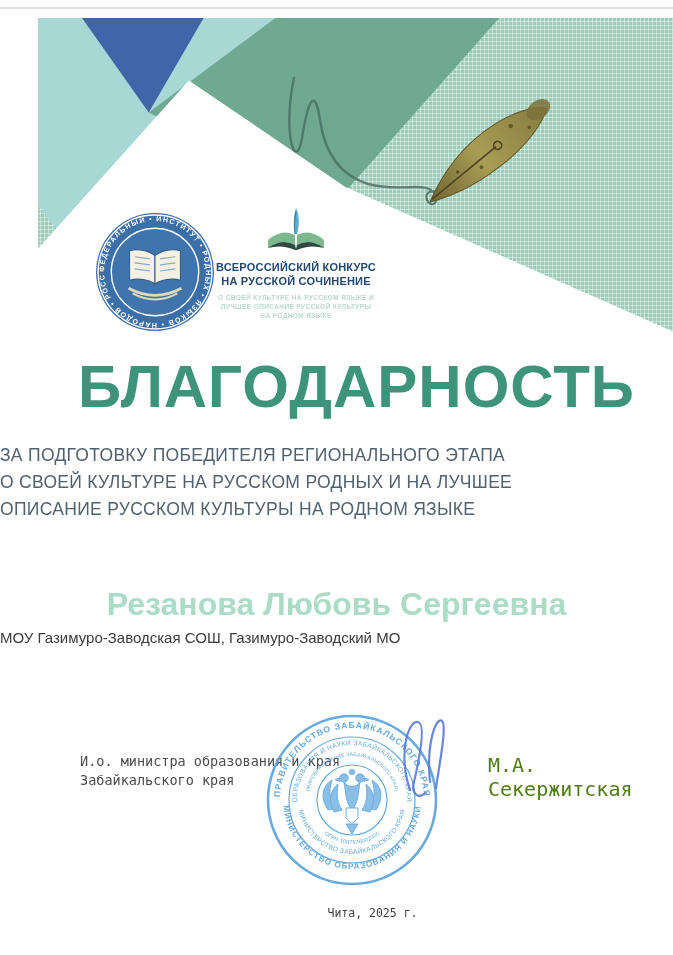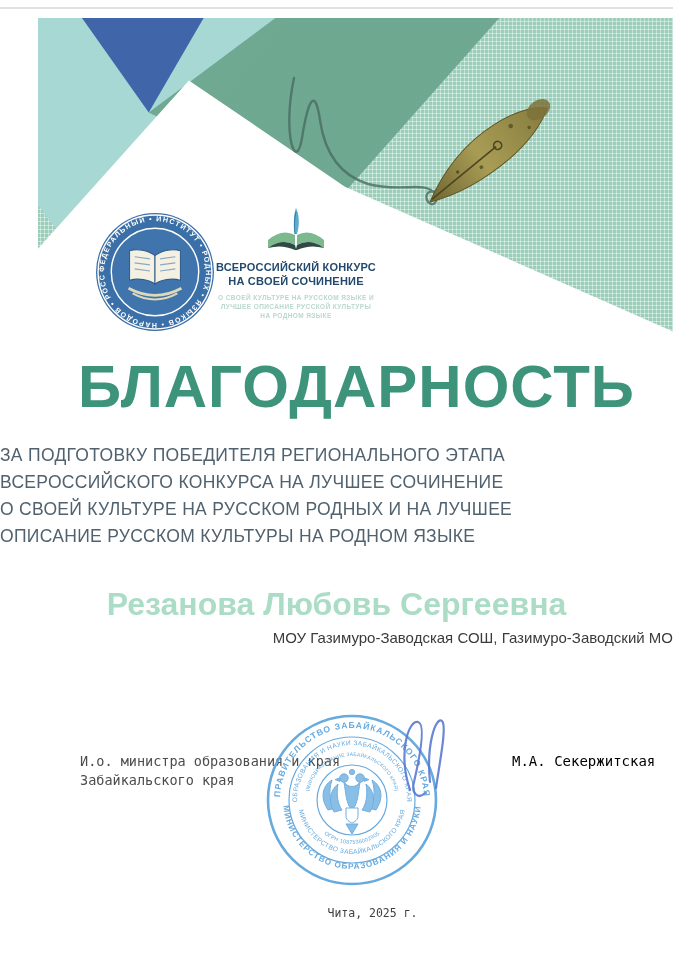--- a/index.html
+++ b/index.html
@@ -34,26 +34,26 @@
   .contest-line{font-size:11px;font-weight:700;color:#24496e;letter-spacing:.2px;line-height:14px;}
   .contest-sub{margin-top:5px;}
   .contest-sub div{font-size:6.5px;color:#b9d8ce;letter-spacing:.4px;line-height:9px;font-weight:700;}
 
   
   .title{top:352px;left:0;width:100%;text-align:center;font-size:60px;font-weight:800;
          color:#3d947b;letter-spacing:1px;font-family:"Liberation Sans","DejaVu Sans",sans-serif;padding-left:20px;}
   .body-text{top:442px;left:0;width:100%;text-align:left;font-size:17.5px;line-height:27px;
          color:#51626e;letter-spacing:.3px;font-weight:500;}
   .name{top:586px;left:0;width:100%;text-align:center;font-size:32px;font-weight:700;color:#abdcc6;}
-  .school{top:629px;left:0;width:100%;text-align:right;font-size:15px;color:#3b3b3b;}
+  .school{top:629px;left:0;width:100%;text-align:left;font-size:15px;color:#3b3b3b;}
 
   
   .mono{font-family:"DejaVu Sans Mono","Liberation Mono",monospace;}
   .position{left:80px;top:752px;font-size:13.5px;line-height:19px;color:#4c4c4c;}
-  .sig-name{left:512px;top:753px;font-size:14px;color:#000000;}
+  .sig-name{left:488px;top:753px;font-size:20px;color:#4d7c0f;}
   .stamp{left:264px;top:712px;opacity:.92;}
   .pen-sig{left:382px;top:708px;}
   .place-date{top:906px;left:0;width:100%;text-align:center;font-size:11.5px;color:#3f3f3f;
               transform:translateX(36px);}
 </style>
 </head>
 <body>
 
 <div class="page">
 
@@ -112,33 +112,32 @@
 
   <div class="abs contest-logo">
     <svg class="contest-book" width="64" height="52" viewBox="0 0 64 52">
       <path d="M32,4 C35,10 36,20 33,30 L31,30 C29,18 30,9 32,4 Z" fill="#4aa3c8" opacity=".9"></path>
       <path d="M32,8 C30,16 30,24 31,30" fill="none" stroke="#2d7ea6" stroke-width="1"></path>
       <path d="M4,36 Q18,24 31,31 L31,41 Q18,34 4,44 Z" fill="#7cb98e"></path>
       <path d="M60,36 Q46,24 33,31 L33,41 Q46,34 60,44 Z" fill="#7cb98e"></path>
       <path d="M4,44 Q18,34 31,41 L32,45 L33,41 Q46,34 60,44 Q46,40 33,46 L31,46 Q18,40 4,44 Z" fill="#2e4a42"></path>
     </svg>
     <div class="contest-line">ВСЕРОССИЙСКИЙ КОНКУРС</div>
-    <div class="contest-line">НА СВОЕЙ СОЧИНЕНИЕ</div>
+    <div class="contest-line">НА РУССКОЙ СОЧИНЕНИЕ</div>
     <div class="contest-sub">
       <div>О СВОЕЙ КУЛЬТУРЕ НА РУССКОМ ЯЗЫКЕ И</div>
       <div>ЛУЧШЕЕ ОПИСАНИЕ РУССКОЙ КУЛЬТУРЫ</div>
       <div>НА РОДНОМ ЯЗЫКЕ</div>
     </div>
   </div>
 
   <div class="abs title">БЛАГОДАРНОСТЬ</div>
 
   <div class="abs body-text">
     <div>ЗА ПОДГОТОВКУ ПОБЕДИТЕЛЯ РЕГИОНАЛЬНОГО ЭТАПА</div>
-    <div>ВСЕРОССИЙСКОГО КОНКУРСА НА ЛУЧШЕЕ СОЧИНЕНИЕ</div>
     <div>О СВОЕЙ КУЛЬТУРЕ НА РУССКОМ РОДНЫХ И НА ЛУЧШЕЕ</div>
     <div>ОПИСАНИЕ РУССКОМ КУЛЬТУРЫ НА РОДНОМ ЯЗЫКЕ</div>
   </div>
 
   <div class="abs name">Резанова Любовь Сергеевна</div>
   <div class="abs school">МОУ Газимуро-Заводская СОШ, Газимуро-Заводский МО</div>
 
   <div class="abs position mono">
     <div>И.о. министра образования и края</div>
     <div>Забайкальского края</div>

